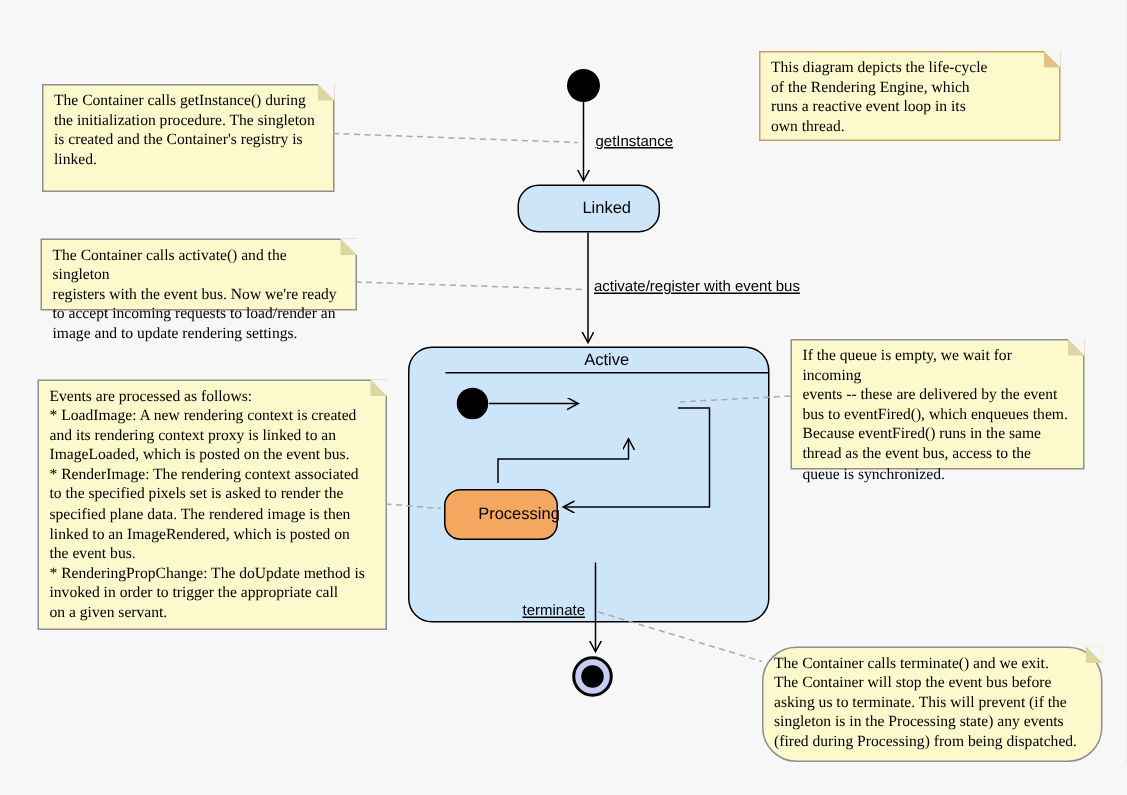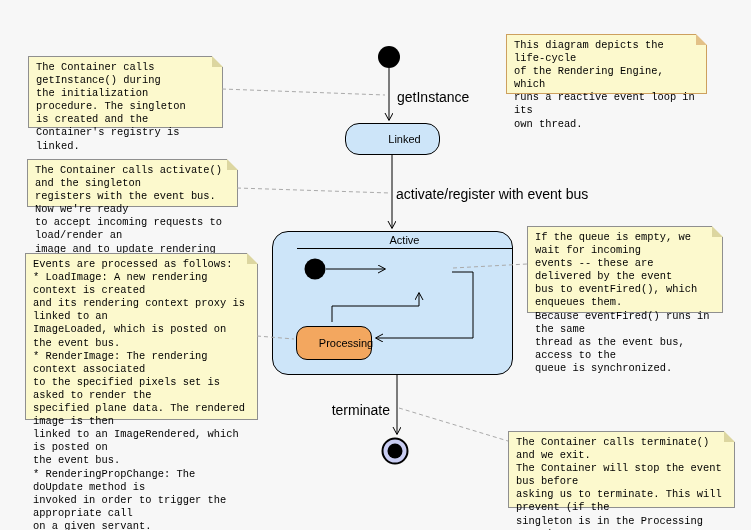--- a/index.html
+++ b/index.html
@@ -9,21 +9,21 @@
     background:var(--background,#f7f7f7);
     font-family:"Liberation Sans", sans-serif;
     overflow:hidden;
   }
   
   .note {
     position:absolute;
     background:var(--note-fill,#fcf9cd);
     border:1px solid var(--note-border,#8f8f8f);
     padding:4px 8px 3px 7px;
-    font-family:Liberation Mono, monospace;
+    font-family:Liberation Serif, serif;
     font-size:10.4px; line-height:13.1px; color:#000;
     white-space:pre-line;
   }
   .note::after {            
     content:""; position:absolute; top:-1px; right:-1px;
     border-style:solid; border-width:0 11px 11px 0;
     border-color:var(--background,#f7f7f7) var(--background,#f7f7f7) #dcd6a0 #dcd6a0;
   }
   .note.tan { border-color:var(--overview-note-border,#cda05e); }
   .note.tan::after { border-color:var(--background,#f7f7f7) var(--background,#f7f7f7) #e3c187 #e3c187; }
@@ -37,21 +37,21 @@
   }
   .simple { border-radius:14px; }
   .composite { border-radius:16px; display:block; }
   .composite .title {
     height:17px; line-height:16px; text-align:center;
     border-bottom:1px solid var(--state-border,#000);
     font-size:11px;
   }
   .substate { border-radius:11px; background:var(--substate-fill,#f3a75f); }
   
-  .edge-label { position:absolute; font-size:14px; color:#000; white-space:nowrap; }
+  .edge-label { position:absolute; font-size:10px; color:#000; white-space:nowrap;text-decoration:underline; }
   .queue-label { line-height:15px; white-space:pre-line; }
   
   #wires { position:absolute; left:0; top:0; pointer-events:none; }
   .solid { stroke:#000; stroke-width:1; fill:none; }
   .dashed { stroke:var(--connector-dash,#aaa); stroke-width:1; stroke-dasharray:4 3; fill:none; }
 </style>
 </head>
 <body>
 
 <div id="canvas" style="--background: #f7f7f7; --note-fill: #fcf9cd; --note-border: #8f8f8f; --overview-note-border: #cda05e; --state-fill: #cde5f9; --state-border: #000000; --substate-fill: #f3a75f; --connector-dash: #aaaaaa; --final-ring-fill: #c9cdf2;">
@@ -84,29 +84,29 @@
 invoked in order to trigger the appropriate call
 on a given servant.</div>
 
   <div class="note" style="left:527px; top:226px; width:196px; height:87px;">If the queue is empty, we wait for incoming
 events -- these are delivered by the event
 bus to eventFired(), which enqueues them.
 Because eventFired() runs in the same
 thread as the event bus, access to the
 queue is synchronized.</div>
 
-  <div class="note" style="left:508px; top:431px; width:227px; height:77px;">The Container calls terminate() and we exit.
+  <div class="note" style="left:508px; top:431px; width:227px; height:77px;border-radius:23px;">The Container calls terminate() and we exit.
 The Container will stop the event bus before
 asking us to terminate. This will prevent (if the
 singleton is in the Processing state) any events
 (fired during Processing) from being dispatched.</div>
 
   <div class="state simple" style="left:345px; top:123px; width:95px; height:32px;">Linked</div>
 
-  <div class="state composite" style="left:272px; top:231px; width:241px; height:144px;">
+  <div class="state composite" style="left:272px; top:231px; width:241px; height:184px;">
     <div class="title">Active</div>
   </div>
 
 
   <div class="state substate" style="left:296px; top:326px; width:76px; height:34px;">Processing</div>
 
   <div class="edge-label" style="left:397px; top:89px;">getInstance</div>
 
   <div class="edge-label" style="left:396px; top:186px;">activate/register with event bus</div>
 

